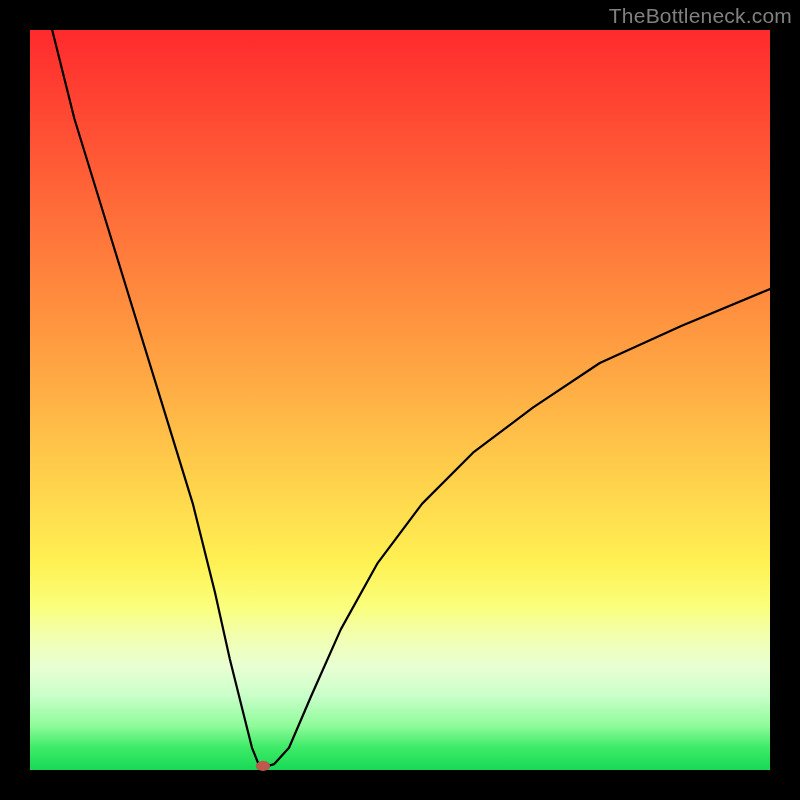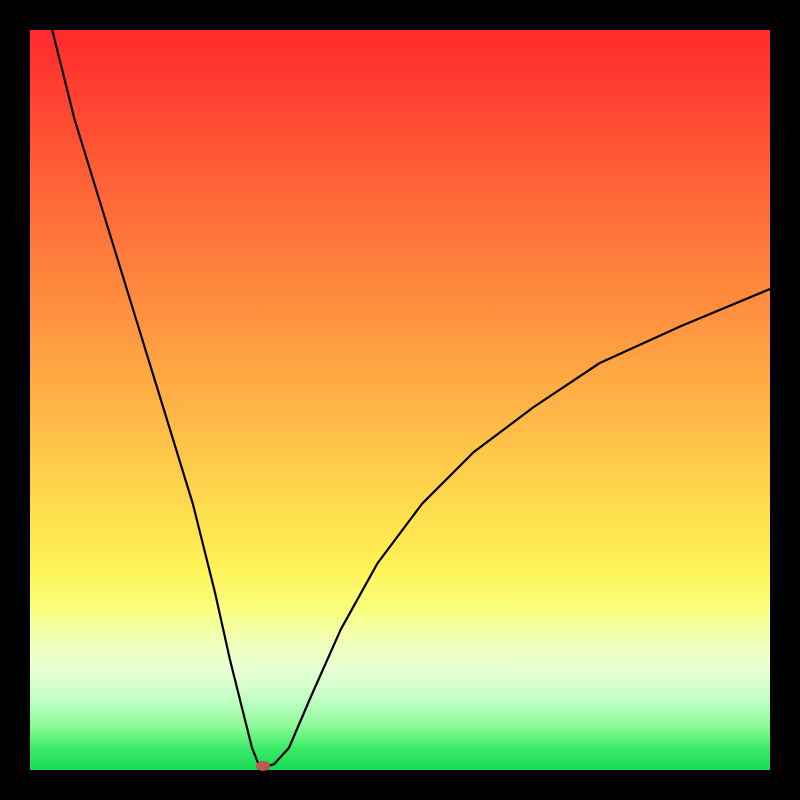--- a/index.html
+++ b/index.html
@@ -68,20 +68,21 @@
     background: #c0594d;
     transform: translate(-50%, -50%);
     box-shadow: 0 0 0 0.3px rgba(0,0,0,0.2);
   }
 </style>
 </head>
 <body>
 
 <div class="frame">
 
+  <div class="watermark">TheBottleneck.com</div>
 
   <div class="plot-area">
 
     <svg class="curve" viewBox="0 0 740 740" preserveAspectRatio="none">
       <path d="M22.20 0.00 L44.40 88.80 L74.00 185.00 L103.60 281.20 L133.20 377.40 L162.80 473.60 L185.00 562.40 L199.80 629.00 L214.60 688.20 L222.00 717.80 L229.40 736.30 L236.80 736.30 L244.20 734.08 L259.00 717.80 L281.20 666.00 L310.80 599.40 L347.80 532.80 L392.20 473.60 L444.00 421.80 L503.20 377.40 L569.80 333.00 L651.20 296.00 L740.00 259.00" fill="none" stroke="#000" stroke-width="2.2" stroke-linejoin="round" stroke-linecap="round"></path>
     </svg>
 
     <div class="datapoint" style="left: 233.1px; top: 736.3px; background: rgb(192, 89, 77);"></div>
 
   </div>

